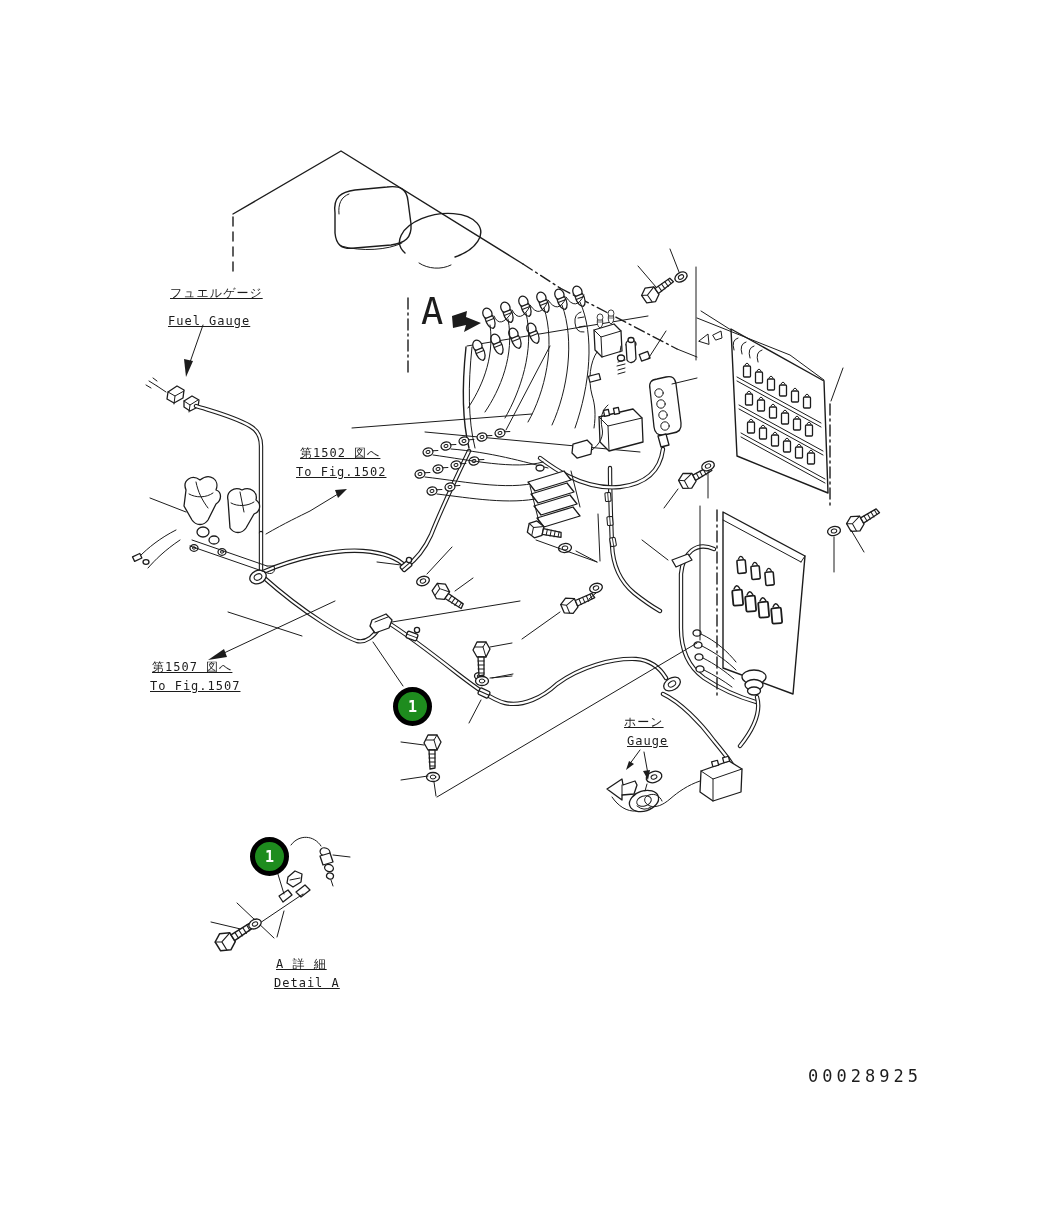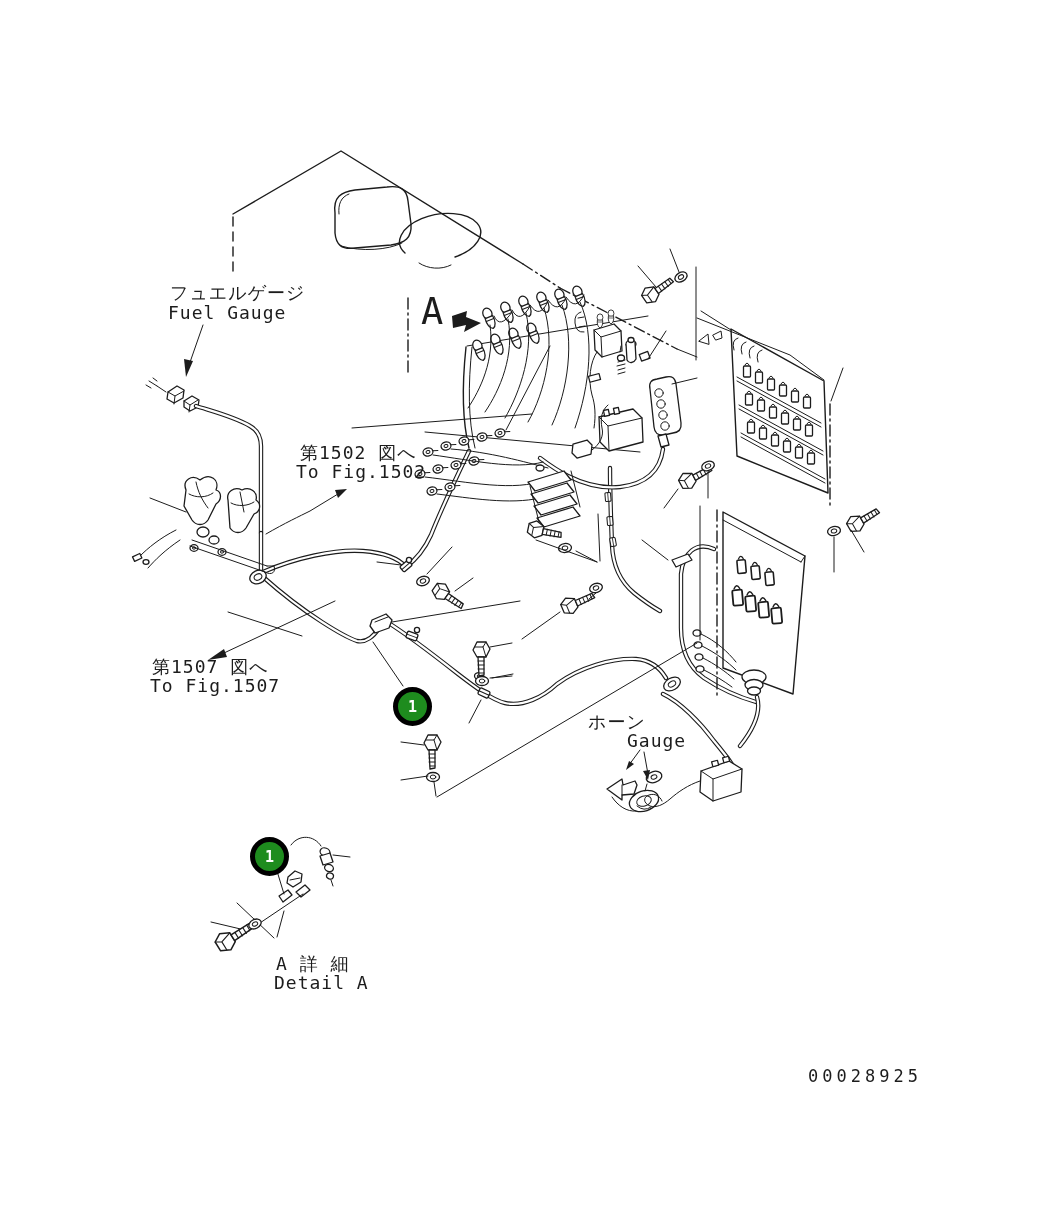--- a/index.html
+++ b/index.html
@@ -7,21 +7,21 @@
         font-family:"DejaVu Sans Mono",monospace;color:#1c1c1c;overflow:hidden;}
   svg{position:absolute;left:0;top:0;}
   .ln{stroke:#1c1c1c;stroke-width:1.4;fill:none;stroke-linejoin:round;stroke-linecap:round;}
   .tn{stroke:#1c1c1c;stroke-width:1;fill:none;stroke-linejoin:round;stroke-linecap:round;}
   .fw{fill:#ffffff;stroke:#1c1c1c;stroke-width:1.3;stroke-linejoin:round;}
   .blk{fill:#1c1c1c;stroke:none;}
   .dsh{stroke-dasharray:9 6;}
   .dd{stroke-dasharray:11 4 2 4;}
   .hz{stroke:#1c1c1c;stroke-width:4.4;fill:none;stroke-linecap:round;}
   .hw{stroke:#ffffff;stroke-width:2.2;fill:none;stroke-linecap:round;}
-  .lbl{position:absolute;font-size:18px;line-height:18px;letter-spacing:1px;white-space:pre;}
+  .lbl{position:absolute;font-size:12px;line-height:18px;letter-spacing:1px;white-space:pre;text-decoration:underline;}
   .view-letter{position:absolute;font-size:37px;letter-spacing:0;}
   .pn{position:absolute;font-size:17px;letter-spacing:4px;}
   .callout{position:absolute;width:29px;height:29px;border-radius:50%;
            border:5px solid #000;background:#1e8c1e;color:#fff;
            display:flex;align-items:center;justify-content:center;
            font-size:15px;font-weight:bold;}
 </style>
 </head>
 <body>
 
@@ -376,29 +376,29 @@
   <path class="tn" d="M290,880 l10,-2"></path>
   <path class="fw" d="M279,896 l9,-6 l4,5 l-9,7 z"></path>
   <path class="fw" d="M296,892 l9,-7 l5,5 l-9,7 z"></path>
   <path class="tn" d="M277,871 L284,894 M237,903 L274,938 M284,911 L277,937 M211,922 L249,931 M251,929 L303,894"></path>
   <use href="#sym-bolt" transform="translate(226,942) rotate(-32) scale(1.15)"></use>
   <use href="#sym-washer" transform="translate(255,924) rotate(-28)"></use>
 </g>
 </svg>
 
 <div class="lbl" style="left:170px;top:284px;">フュエルゲージ</div>
-<div class="lbl" style="left:168px;top:304px;">Fuel Gauge</div>
+<div class="lbl" style="left:168px;top:312px;">Fuel Gauge</div>
 
 <div class="lbl" style="left:300px;top:444px;">第1502 図へ</div>
 <div class="lbl" style="left:296px;top:463px;">To Fig.1502</div>
 
 <div class="lbl" style="left:152px;top:658px;">第1507 図へ</div>
 <div class="lbl" style="left:150px;top:677px;text-align:right;">To Fig.1507</div>
 
-<div class="lbl" style="left:588px;top:713px;">ホーン</div>
+<div class="lbl" style="left:624px;top:713px;">ホーン</div>
 <div class="lbl" style="left:627px;top:732px;">Gauge</div>
 
 <div class="lbl" style="left:262px;top:955px;margin-left:14px;">A 詳 細</div>
 <div class="lbl" style="left:274px;top:974px;">Detail A</div>
 
 <div class="view-letter" style="left:421px;top:290px;">A</div>
 
 <div class="pn" style="left:808px;top:1066px;">00028925</div>
 
 <div class="callout" style="left: 393px; top: 687px; background: rgb(30, 140, 30); border-color: rgb(0, 0, 0);">

